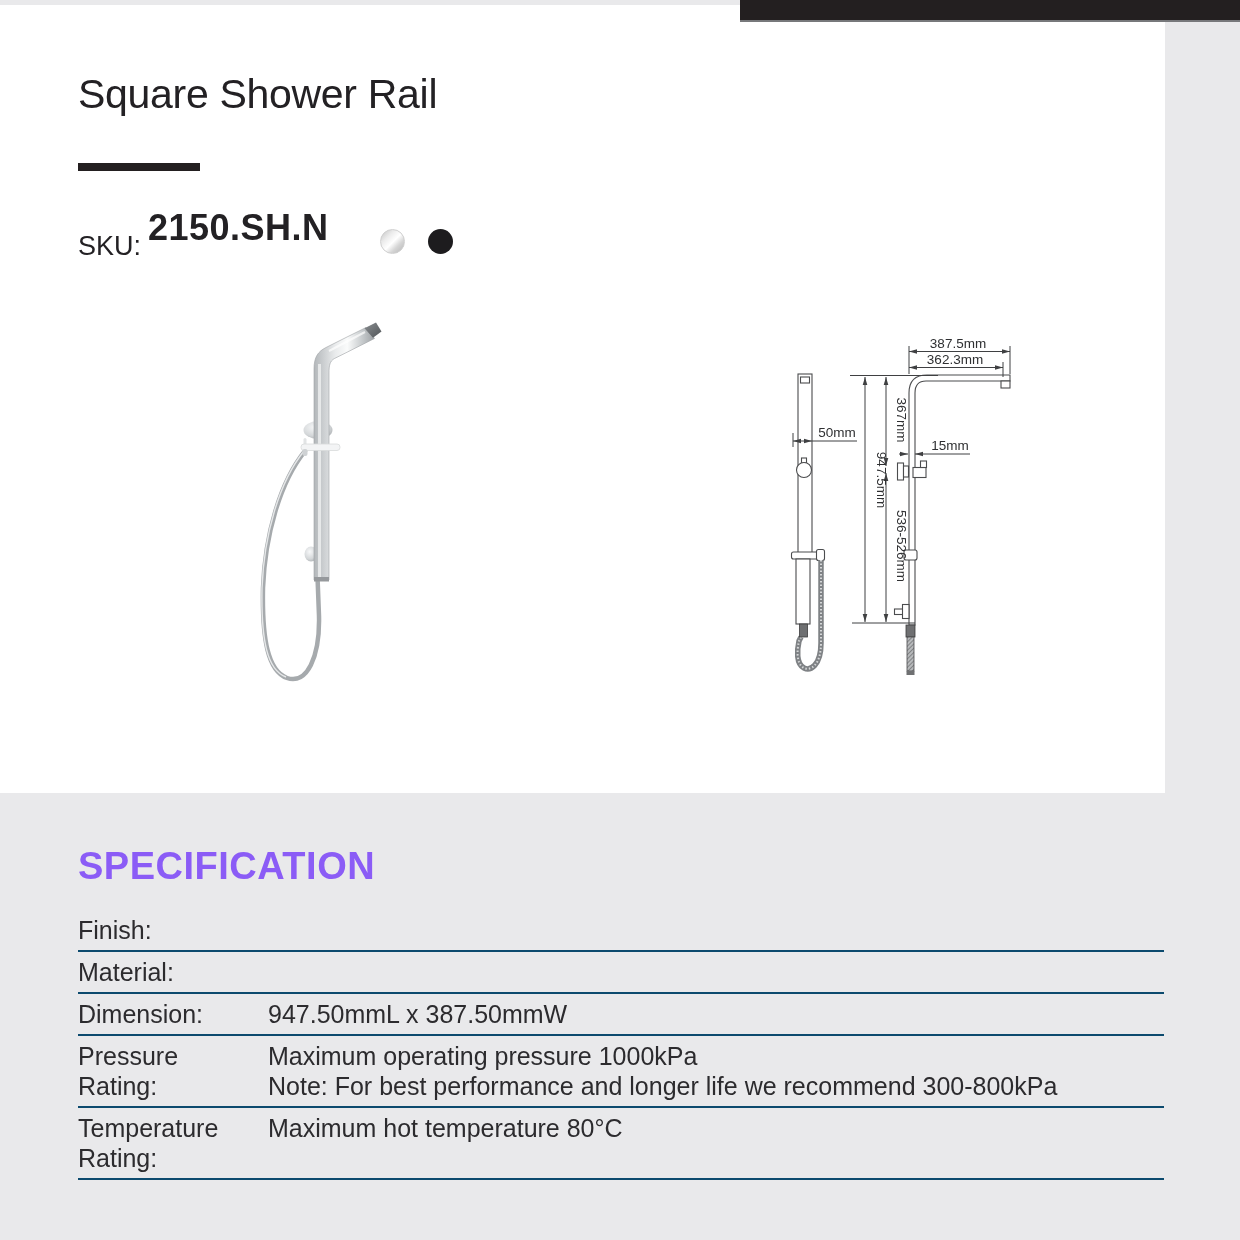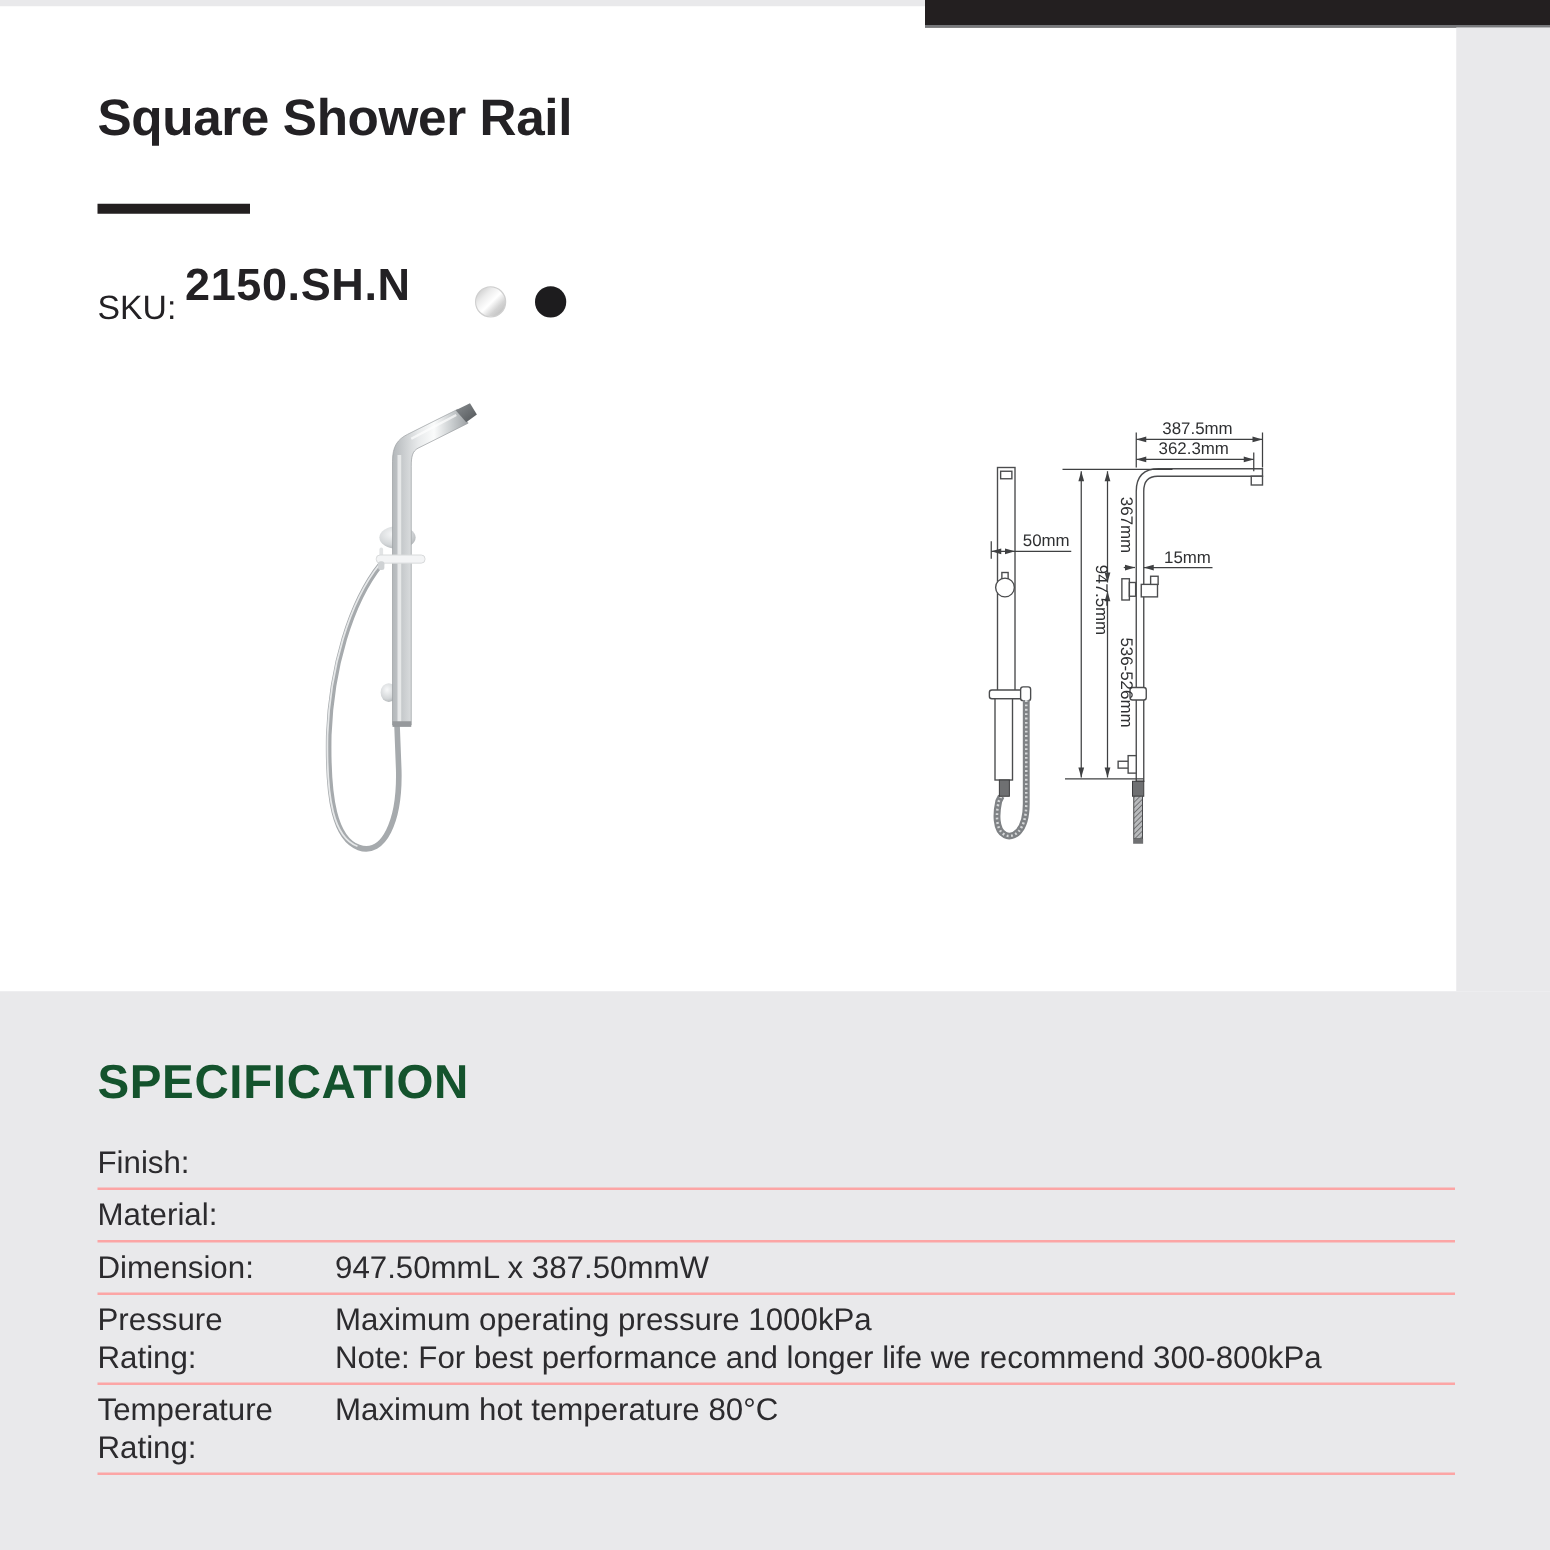--- a/index.html
+++ b/index.html
@@ -6,40 +6,40 @@
   .page{position:relative;width:1240px;height:1240px;background:#ffffff;overflow:hidden;
         font-family:"Liberation Sans", sans-serif;color:#232124;}
 
   
   .top-gray-line{position:absolute;left:0;top:0;width:740px;height:5px;background:#e9e9eb;}
   .top-dark-bar{position:absolute;left:740px;top:0;width:500px;height:20px;background:#231f20;
                 border-bottom:2px solid #77787b;}
   .right-gray-strip{position:absolute;left:1165px;top:22px;width:75px;height:771px;background:#e9e9eb;}
 
   
-  .title{position:absolute;left:78px;top:74px;font-size:41px;font-weight:700;letter-spacing:-0.3px;line-height:1;text-align:center;}
+  .title{position:absolute;left:78px;top:74px;font-size:41px;font-weight:400;letter-spacing:-0.3px;line-height:1;text-align:center;}
   .title-underline{position:absolute;left:78px;top:163px;width:122px;height:8px;background:#231f20;}
   .sku-label{position:absolute;left:78px;top:231px;font-size:27px;font-weight:400;}
   .sku-value{position:absolute;left:148px;top:207px;font-size:36px;font-weight:700;letter-spacing:0.5px;}
   .swatch{position:absolute;width:25px;height:25px;border-radius:50%;}
   .swatch-chrome{left:380px;top:229px;
      background:linear-gradient(135deg,#c2c2c2 0%,#ececec 30%,#ffffff 52%,#d4d4d4 72%,#b5b5b5 100%);
      border:1px solid #cfcfcf;box-sizing:border-box;}
   .swatch-black{left:428px;top:229px;background:#1d1c1e;}
 
   
   .photo-svg{position:absolute;left:230px;top:310px;width:220px;height:390px;}
   .drawing-svg{position:absolute;left:780px;top:325px;width:250px;height:365px;}
   .drawing-svg text{font-family:"Liberation Sans", sans-serif;font-size:13.5px;fill:#2f3032;}
 
   
   .bottom-section{position:absolute;left:0;top:793px;width:1240px;height:447px;background:#e9e9eb;}
-  .spec-heading{position:absolute;left:78px;top:847px;font-size:38px;font-weight:600;letter-spacing:0.5px;line-height:1;color:#14532d;}
+  .spec-heading{position:absolute;left:78px;top:847px;font-size:38px;font-weight:600;letter-spacing:0.5px;line-height:1;color:#8b5cf6;}
   .spec-table{position:absolute;left:78px;top:910px;width:1086px;font-size:25px;color:#2c2b2e;}
-  .spec-row{display:flex;border-bottom:2px solid #fca5a5;padding:5px 0 5px 0;}
+  .spec-row{display:flex;border-bottom:2px solid #0c4a6e;padding:5px 0 5px 0;}
   .spec-row .label{width:190px;flex:0 0 190px;}
   .spec-row .value{flex:1;}
   .cell-line{line-height:30px;}
 </style>
 </head>
 <body>
 
 <div class="page">
 
   <div class="top-gray-line"></div>

